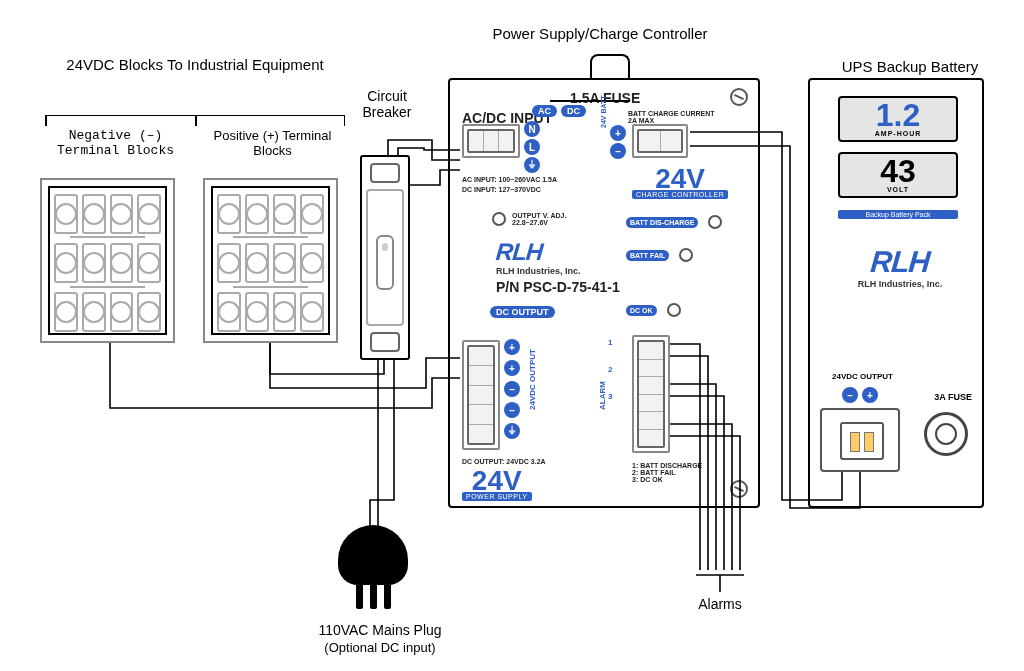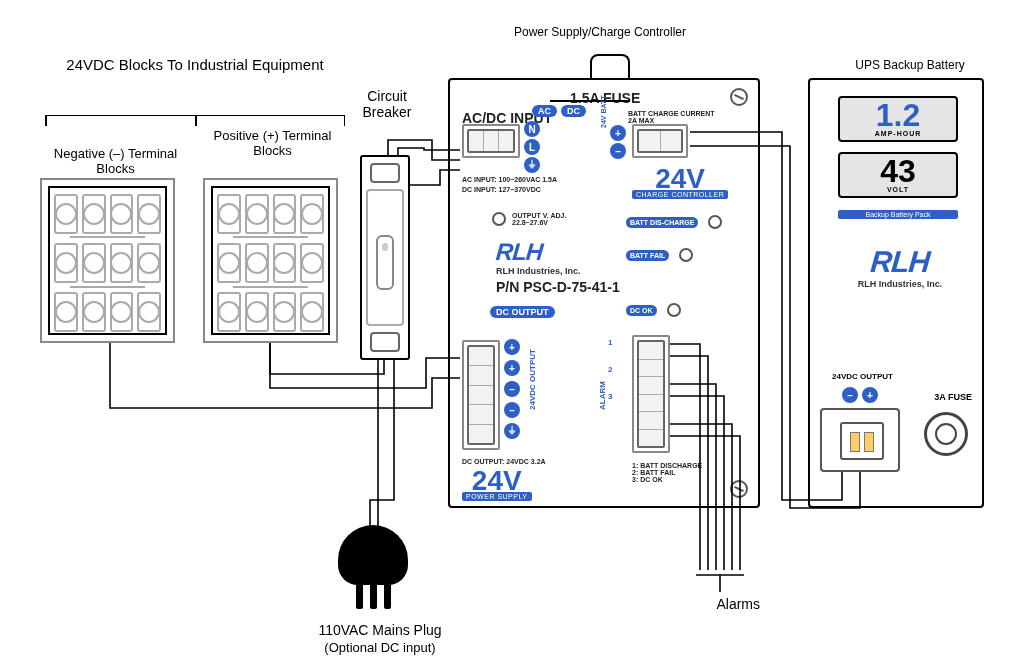--- a/index.html
+++ b/index.html
@@ -7,21 +7,21 @@
     margin: 0;
     width: 1024px;
     height: 671px;
     font-family: Arial, Helvetica, sans-serif;
     background: #fff;
     position: relative;
     font-size: 13px;
     color: #000;
   }
   .label { position: absolute; text-align: center; }
-  .label-title { font-size: 12px; }
+  .label-title { font-size: 15px; }
 
   
   .terminals-wrap {
     position: absolute; left: 45px; top: 115px; width: 300px; height: 40px;
     border-top: 1.5px solid #000;
   }
   .terminals-wrap::before, .terminals-wrap::after {
     content:""; position:absolute; top:0; width:1.5px; height:10px; background:#000;
   }
   .terminals-wrap::before{left:0;}
@@ -146,21 +146,21 @@
 <body>
 
 <div class="label label-title" style="left:460px; top:25px; width:280px;">Power Supply/Charge Controller</div>
 <div class="label label-title" style="left:820px; top:58px; width:180px;">UPS Backup Battery</div>
 <div class="label label-title" style="left:60px; top:56px; width:270px; font-size:15px;">24VDC Blocks To Industrial Equipment</div>
 <div class="label label-title" style="left:352px; top:88px; width:70px; font-size:14px;">Circuit Breaker</div>
 
 <div class="terminals-wrap">
     <div class="mid"></div>
   </div>
-<div class="label" style="left:48px; top:146px; width:135px;">Negative (–) Terminal Blocks</div>
+<div class="label" style="left:48px; top:128px; width:135px;font-family:Liberation Mono, monospace;">Negative (–) Terminal Blocks</div>
 <div class="label" style="left:205px; top:128px; width:135px;">Positive (+) Terminal Blocks</div>
 
 <div class="tblock left">
   <div class="inner">
     <div class="row r1">
         <div class="cell"></div>
         <div class="cell"></div>
         <div class="cell"></div>
         <div class="cell"></div>
       </div>
@@ -370,21 +370,21 @@
   </div>
 </div>
 
 <div class="plug-head">
   <div class="plug-pin p1"></div>
   <div class="plug-pin p2"></div>
   <div class="plug-pin p3"></div>
 </div>
 <div class="label label-title" style="left:300px; top:622px; width:160px; font-size:14px;">110VAC Mains Plug</div>
 <div class="label" style="left:300px; top:640px; width:160px; font-size:13px;">(Optional DC input)</div>
-<div class="label label-title" style="left:680px; top:596px; width:80px; font-size:14px;text-align:right;">Alarms</div>
+<div class="label label-title" style="left:680px; top:596px; width:80px; font-size:14px;">Alarms</div>
 
 <svg class="wires">
 
   <path d="M388 156 L388 140 L432 140 L432 160 L460 160"></path>
   <path d="M398 156 L398 148 L424 148 L424 150 L460 150"></path>
 
   <path d="M378 360 L378 528"></path>
   <path d="M394 360 L394 500 L370 500 L370 528"></path>
 
   <path d="M110 343 L110 408 L432 408 L432 378 L460 378"></path>

